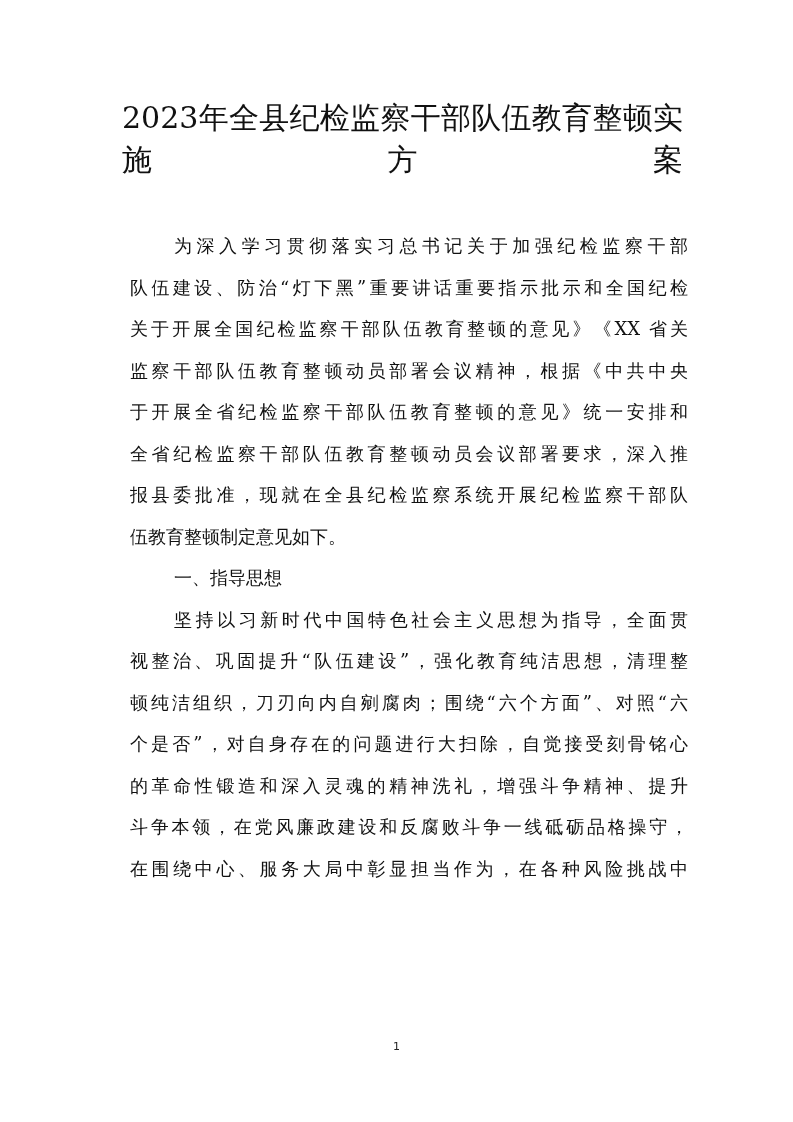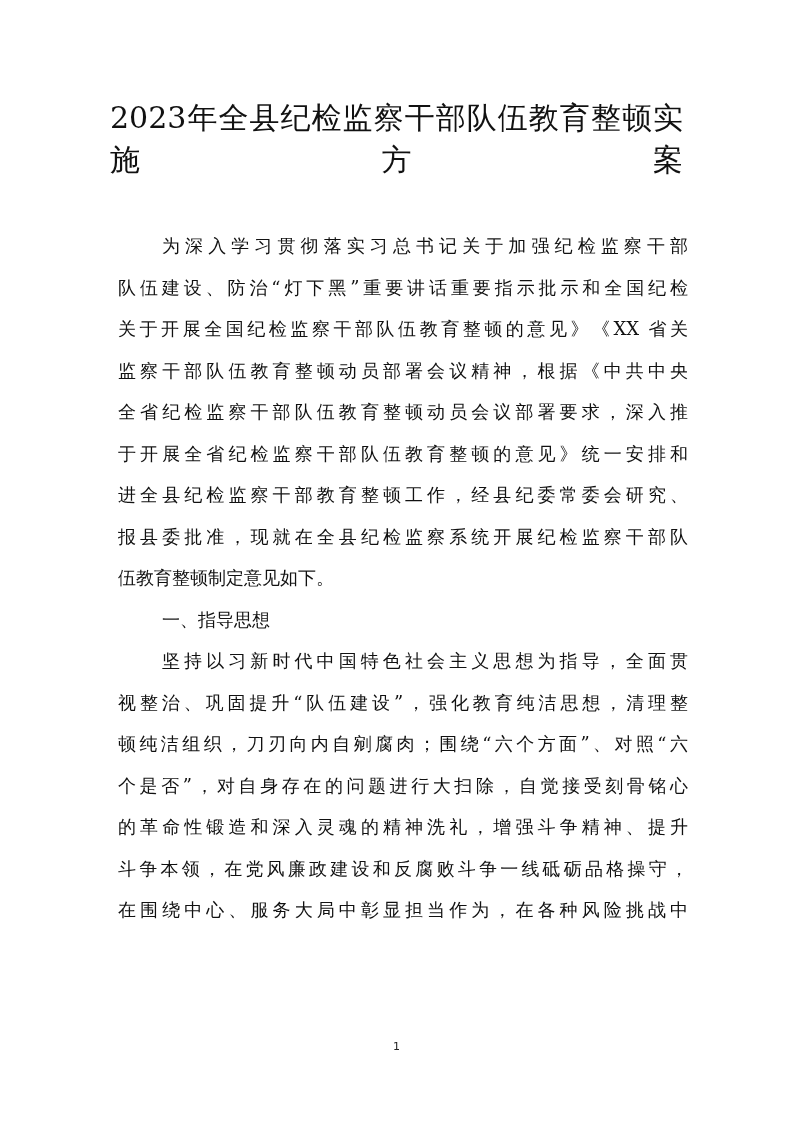--- a/index.html
+++ b/index.html
@@ -41,20 +41,21 @@
       width: 570px;
       font-size: 18px;
       line-height: 41.5px;
     }
     .line {
       display: block;
       white-space: nowrap;
       height: 41.5px;
       text-align: justify;
       text-align-last: justify;
+      margin-left: 12px;
     }
     .line.indent { padding-left: 44px; }
     .line.last { text-align-last: left; }
     .page-number {
       position: absolute;
       top: 1040px;
       left: 0;
       width: 793px;
       text-align: center;
       font-size: 11px;
@@ -71,23 +72,22 @@
     <span class="line">2023年全县纪检监察干部队伍教育整顿实</span>
     <span class="line">施方案</span>
   </h1>
 
   <div class="body-text">
     <div>
       <span class="line indent">为深入学习贯彻落实习总书记关于加强纪检监察干部</span>
       <span class="line">队伍建设、防治“灯下黑”重要讲话重要指示批示和全国纪检</span>
       <span class="line">关于开展全国纪检监察干部队伍教育整顿的意见》《XX 省关</span>
       <span class="line">监察干部队伍教育整顿动员部署会议精神，根据《中共中央</span>
+      <span class="line">于开展全省纪检监察干部队伍教育整顿的意见》统一安排和</span>
       <span class="line">全省纪检监察干部队伍教育整顿动员会议部署要求，深入推</span>
-      <span class="line">于开展全省纪检监察干部队伍教育整顿的意见》统一安排和</span>
-      <span class="line">进全县纪检监察干部教育整顿工作，经县纪委常委会研究、</span>
       <span class="line">报县委批准，现就在全县纪检监察系统开展纪检监察干部队</span>
       <span class="line last">伍教育整顿制定意见如下。</span>
     </div>
 
     <div>
       <span class="line indent last">一、指导思想</span>
     </div>
 
     <div>
       <span class="line indent">坚持以习新时代中国特色社会主义思想为指导，全面贯</span>

